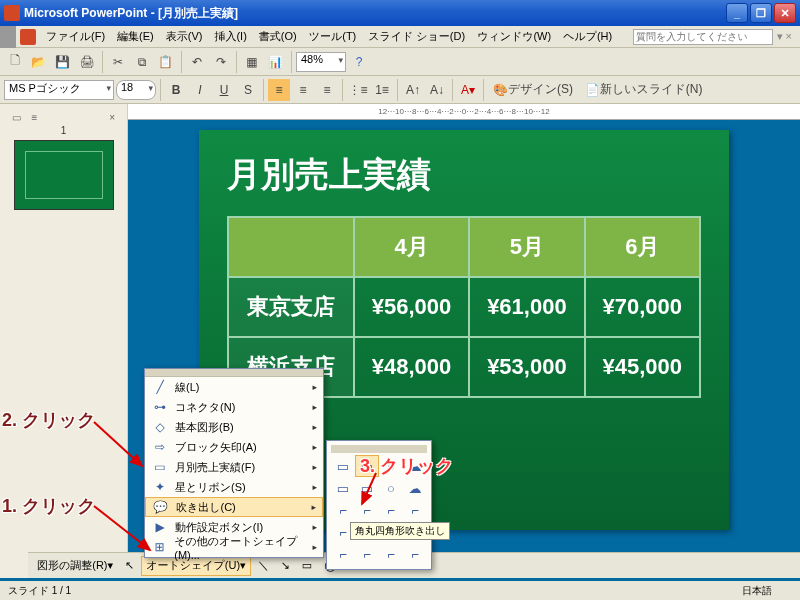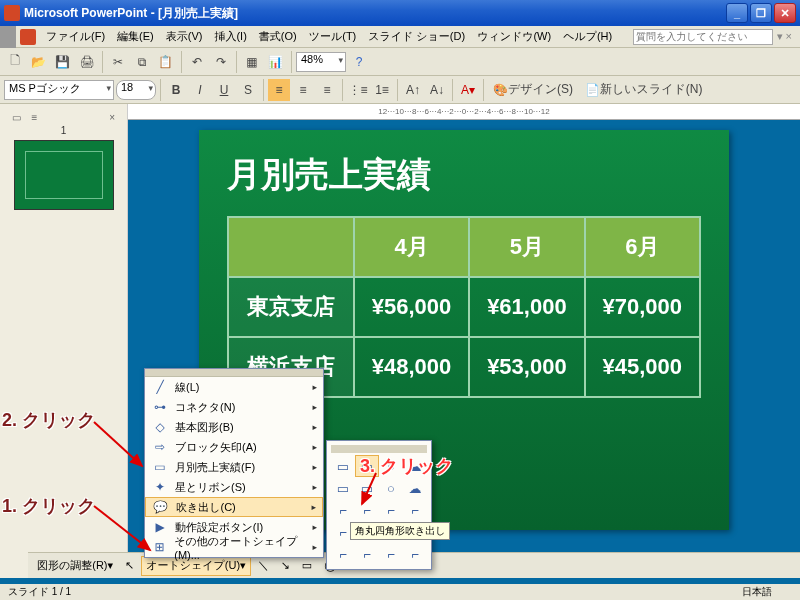--- a/index.html
+++ b/index.html
@@ -56,21 +56,21 @@
 .pcell { width:24px; height:22px; display:flex; align-items:center; justify-content:center; font-size:13px; color:#3a5fa0; border:1px solid transparent; }
 .pcell.sel { background:#fde8b8; border:1px solid #e8b04a; }
 .tooltip { position:absolute; left:350px; bottom:60px; background:#ffffe0; border:1px solid #888; padding:1px 4px; font-size:10px; z-index:30; white-space:nowrap; }
 
 
 .drawbar { position:absolute; left:0; right:0; bottom:22px; height:26px; background:#e8e6d8; border-top:1px solid #c0bea8; display:flex; align-items:center; gap:2px; padding:0 4px; font-size:11px;margin-left:28px; }
 .drawbar .dbtn { height:20px; padding:0 4px; border:1px solid transparent; display:flex; align-items:center; }
 .drawbar .dbtn.hi { background:#fde8b8; border:1px solid #e8b04a; }
 
 
-.status { position:absolute; left:0; right:0; bottom:0; height:22px; background:#e8e6d8; border-top:6px solid #0369a1; display:flex; align-items:center; font-size:10px; padding:0 8px;gap:8px; }
+.status { position:absolute; left:0; right:0; bottom:0; height:22px; background:#e8e6d8; border-top:3px solid #0369a1; display:flex; align-items:center; font-size:10px; padding:0 8px;gap:8px; }
 .status .lang { margin-left:auto; padding:0 20px; }
 
 
 .ann { position:absolute; z-index:50; color:#7f1d1d; font-size:18px; font-weight:bold; text-shadow:1px 1px 0 #fff,-1px -1px 0 #fff,1px -1px 0 #fff,-1px 1px 0 #fff; }
 .ann3 { color:#f33; }
 svg.arrow { position:absolute; z-index:49; }
 </style>
 </head>
 <body>
 

